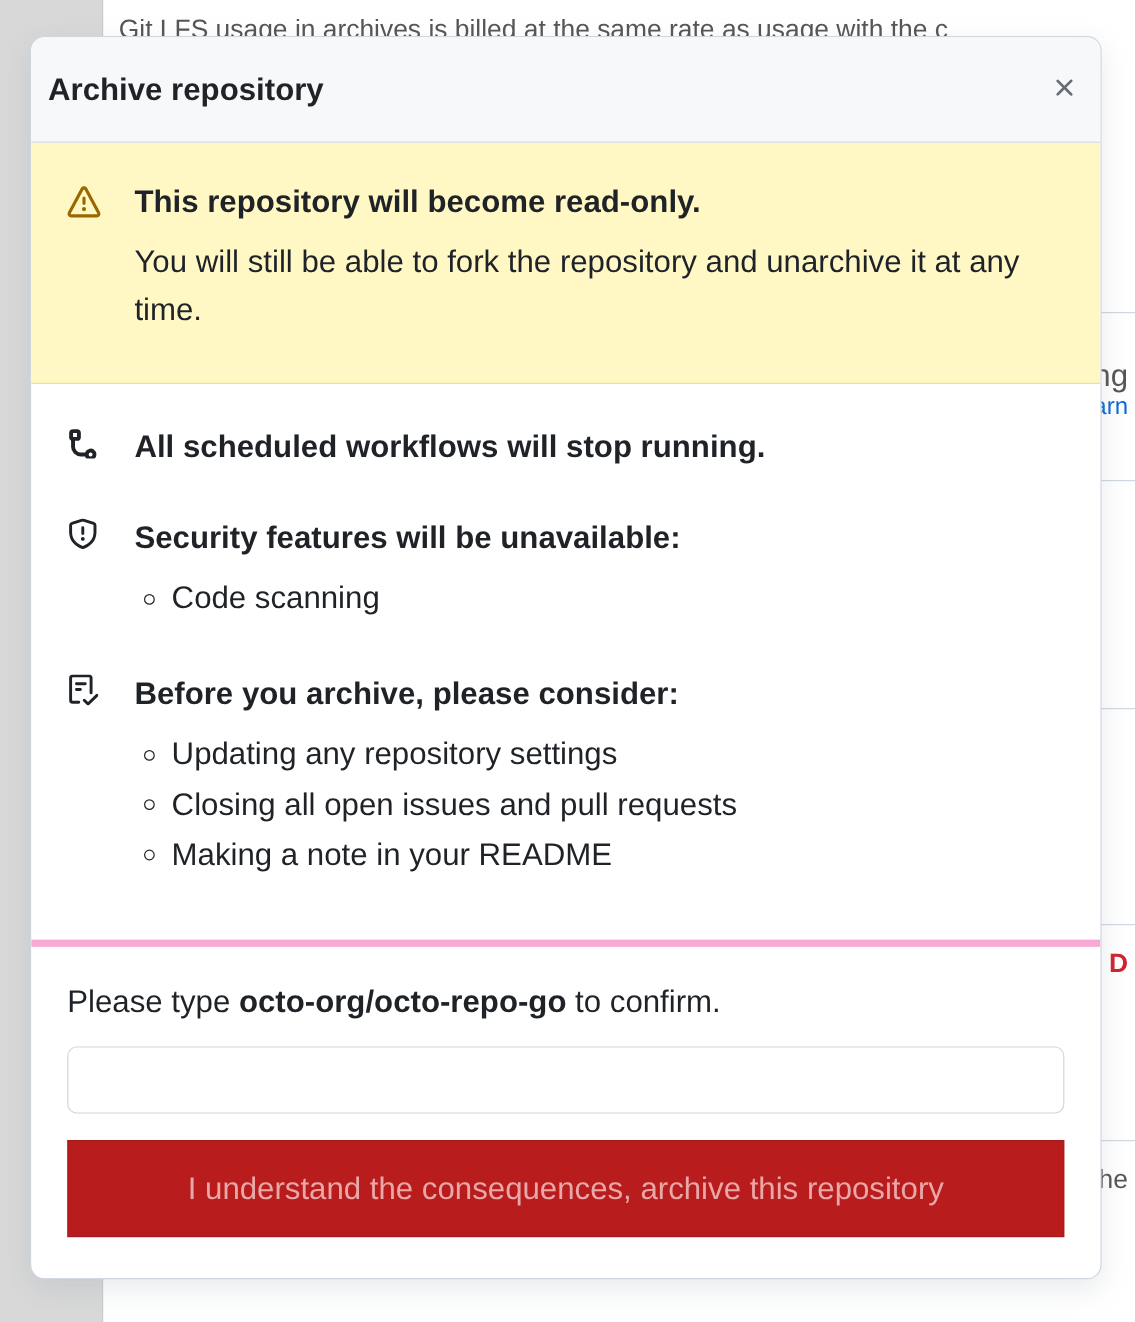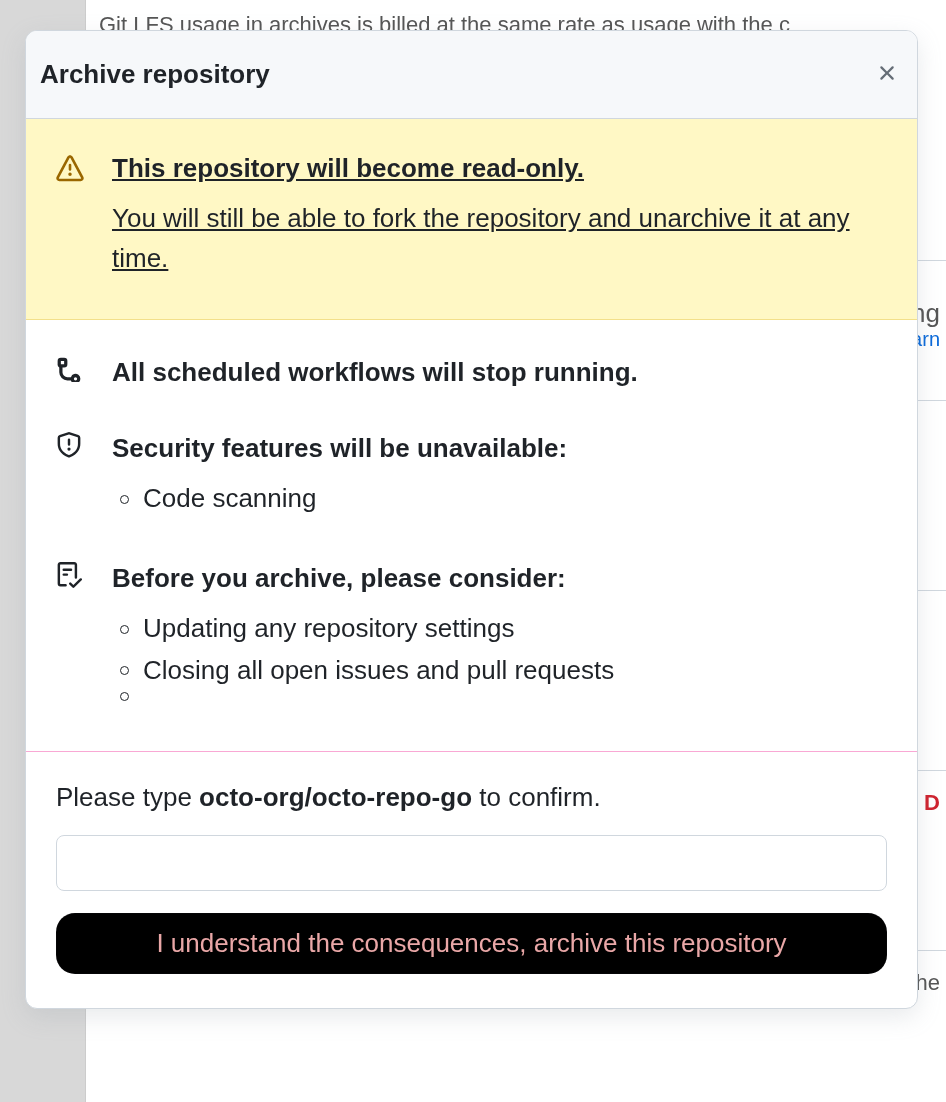--- a/index.html
+++ b/index.html
@@ -68,21 +68,20 @@
       display: flex;
       align-items: center;
     }
     .close-btn svg { width: 24px; height: 24px; }
     .warn-banner {
       background: #fff8c5;
       border-bottom: 1px solid #f3e08a;
       padding: 34px 30px 40px;
       display: flex;
       gap: 28px;
-      text-decoration: underline;
     }
     .warn-icon { flex: none; margin-top: 2px; }
     .warn-icon svg { width: 28px; height: 28px; color: #9a6700; }
     .warn-text-title {
       font-size: 26px;
       font-weight: 600;
       color: #1f2328;
       margin-bottom: 14px;
     }
     .warn-text-sub {
@@ -127,21 +126,21 @@
     }
     .bullet {
       display: inline-block;
       width: 9px;
       height: 9px;
       border: 1.5px solid #1f2328;
       border-radius: 50%;
       flex: none;
     }
     .modal-footer {
-      border-top: 1px solid #f9a8d4;
+      border-top: 6px solid #f9a8d4;
       padding: 30px 30px 34px;
     }
     .confirm-label {
       font-size: 26px;
       color: #1f2328;
       margin-bottom: 22px;
     }
     .confirm-label .repo-slug { font-weight: 600; }
     .confirm-input {
       width: 100%;
@@ -150,24 +149,24 @@
       border: 1px solid #d0d7de;
       border-radius: 8px;
       background: #ffffff;
       color: #1f2328;
       margin-bottom: 22px;
     }
     .archive-btn {
       width: 100%;
       font-size: 26px;
       font-weight: 500;
-      padding: 14px;
+      padding: 24px;
       border: 1px solid rgba(31,35,40,.15);
-      border-radius: 19px;
-      background: #000000;
+      border-radius: 0;
+      background: #b91c1c;
       color: #e9a7a7;
       cursor: not-allowed;
     }
   </style>
 </head>
 <body>
 
 <div class="bg-content">
   <span>Git LFS usage in archives is billed at the same rate as usage with the c</span>
   <div style="position:absolute; right:6px; top:294px; font-size:26px;">
@@ -255,20 +254,21 @@
           <li>
               <span class="bullet"></span>
               <span>Updating any repository settings</span>
             </li>
           <li>
               <span class="bullet"></span>
               <span>Closing all open issues and pull requests</span>
             </li>
           <li>
               <span class="bullet"></span>
+              <span>Making a note in your README</span>
             </li>
         </ul>
       </div>
     </div>
   </div>
 
   <div class="modal-footer">
     <div class="confirm-label">
       <span>Please type </span><span class="repo-slug">octo-org/octo-repo-go</span><span> to confirm.</span>
     </div>

